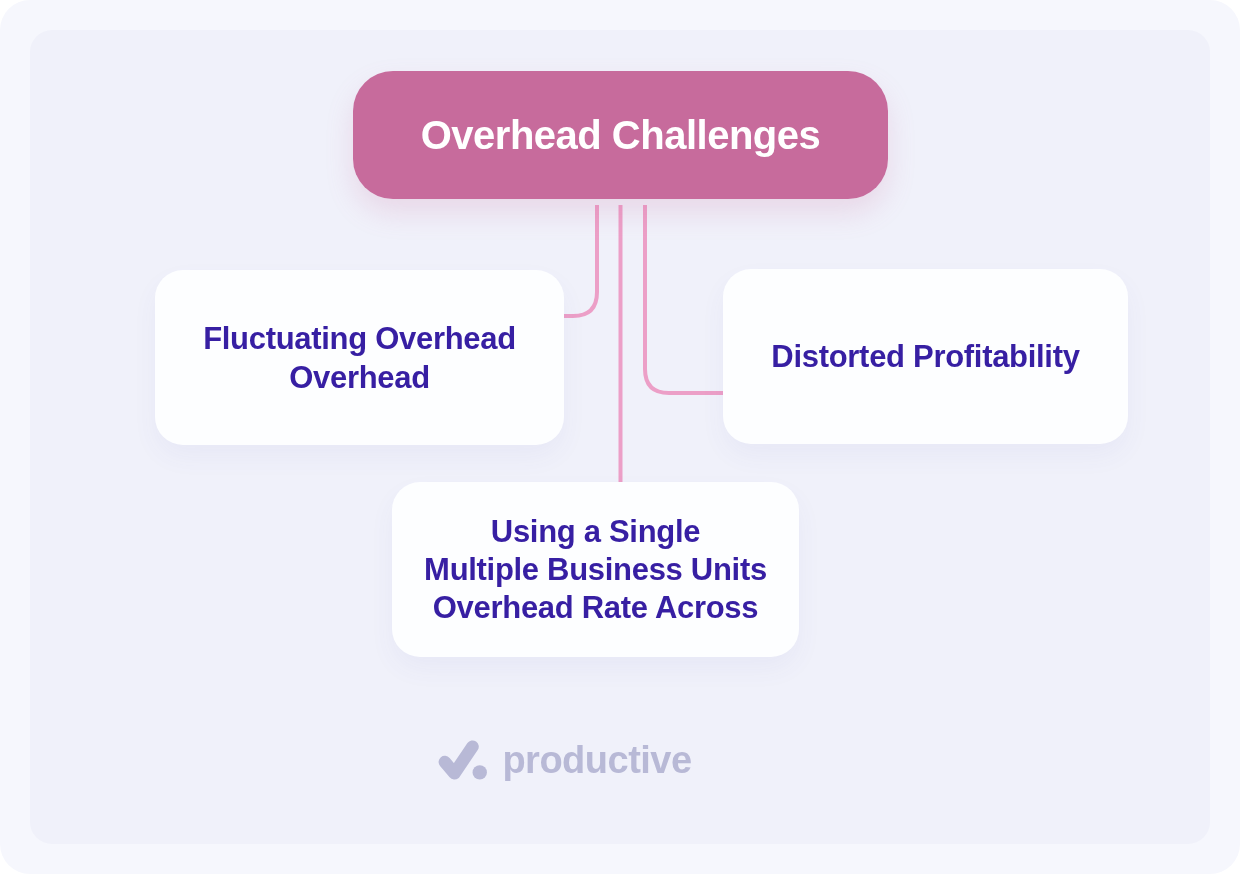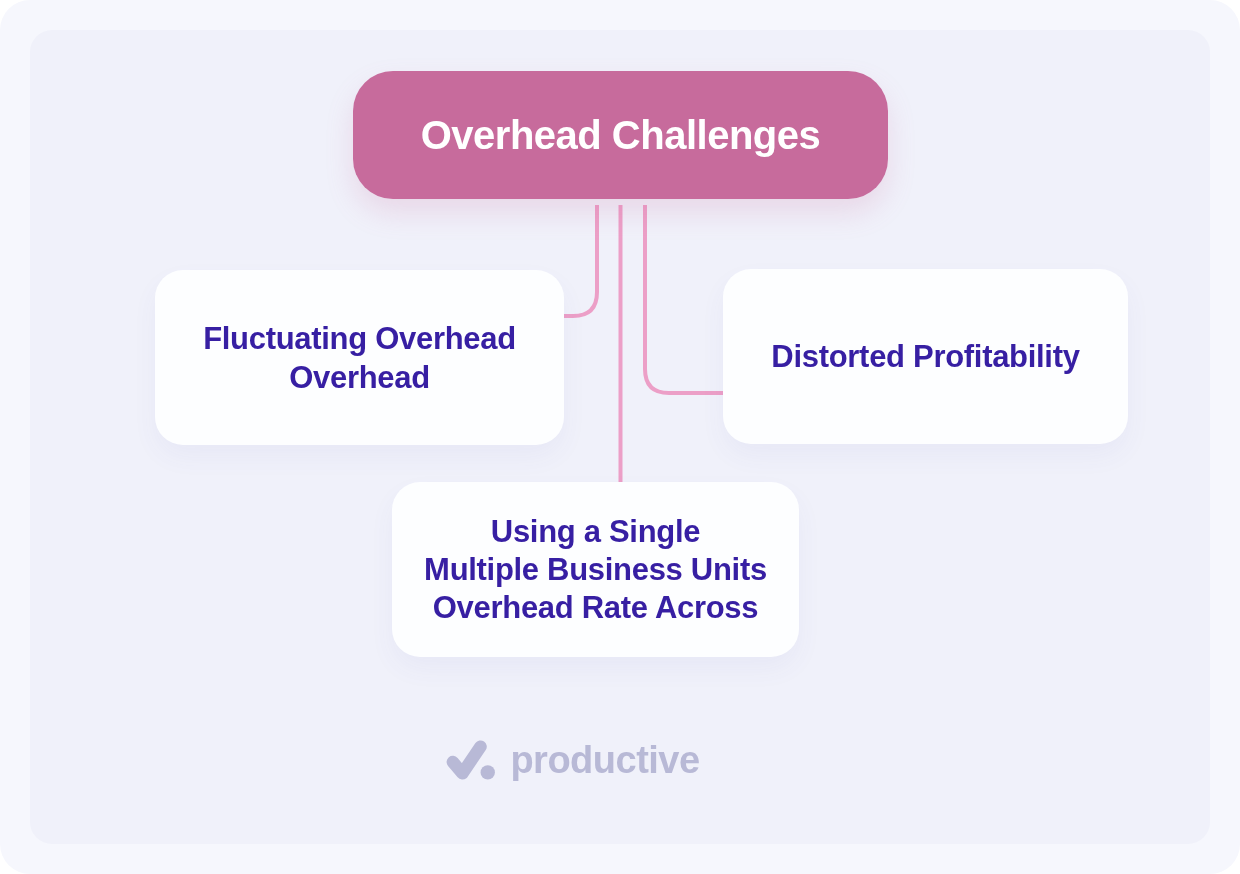--- a/index.html
+++ b/index.html
@@ -89,21 +89,20 @@
   }
   .footer-logo {
     position: absolute;
     left: 0;
     top: 738px;
     width: 1130px;
     display: flex;
     align-items: center;
     justify-content: center;
     gap: 14px;
-    padding-left: 8px;
   }
   .logo-icon {
     width: 50px;
     height: 44px;
     flex: 0 0 auto;
   }
   .logo-text {
     color: #b8b9d6;
     font-size: 38px;
     font-weight: 700;

